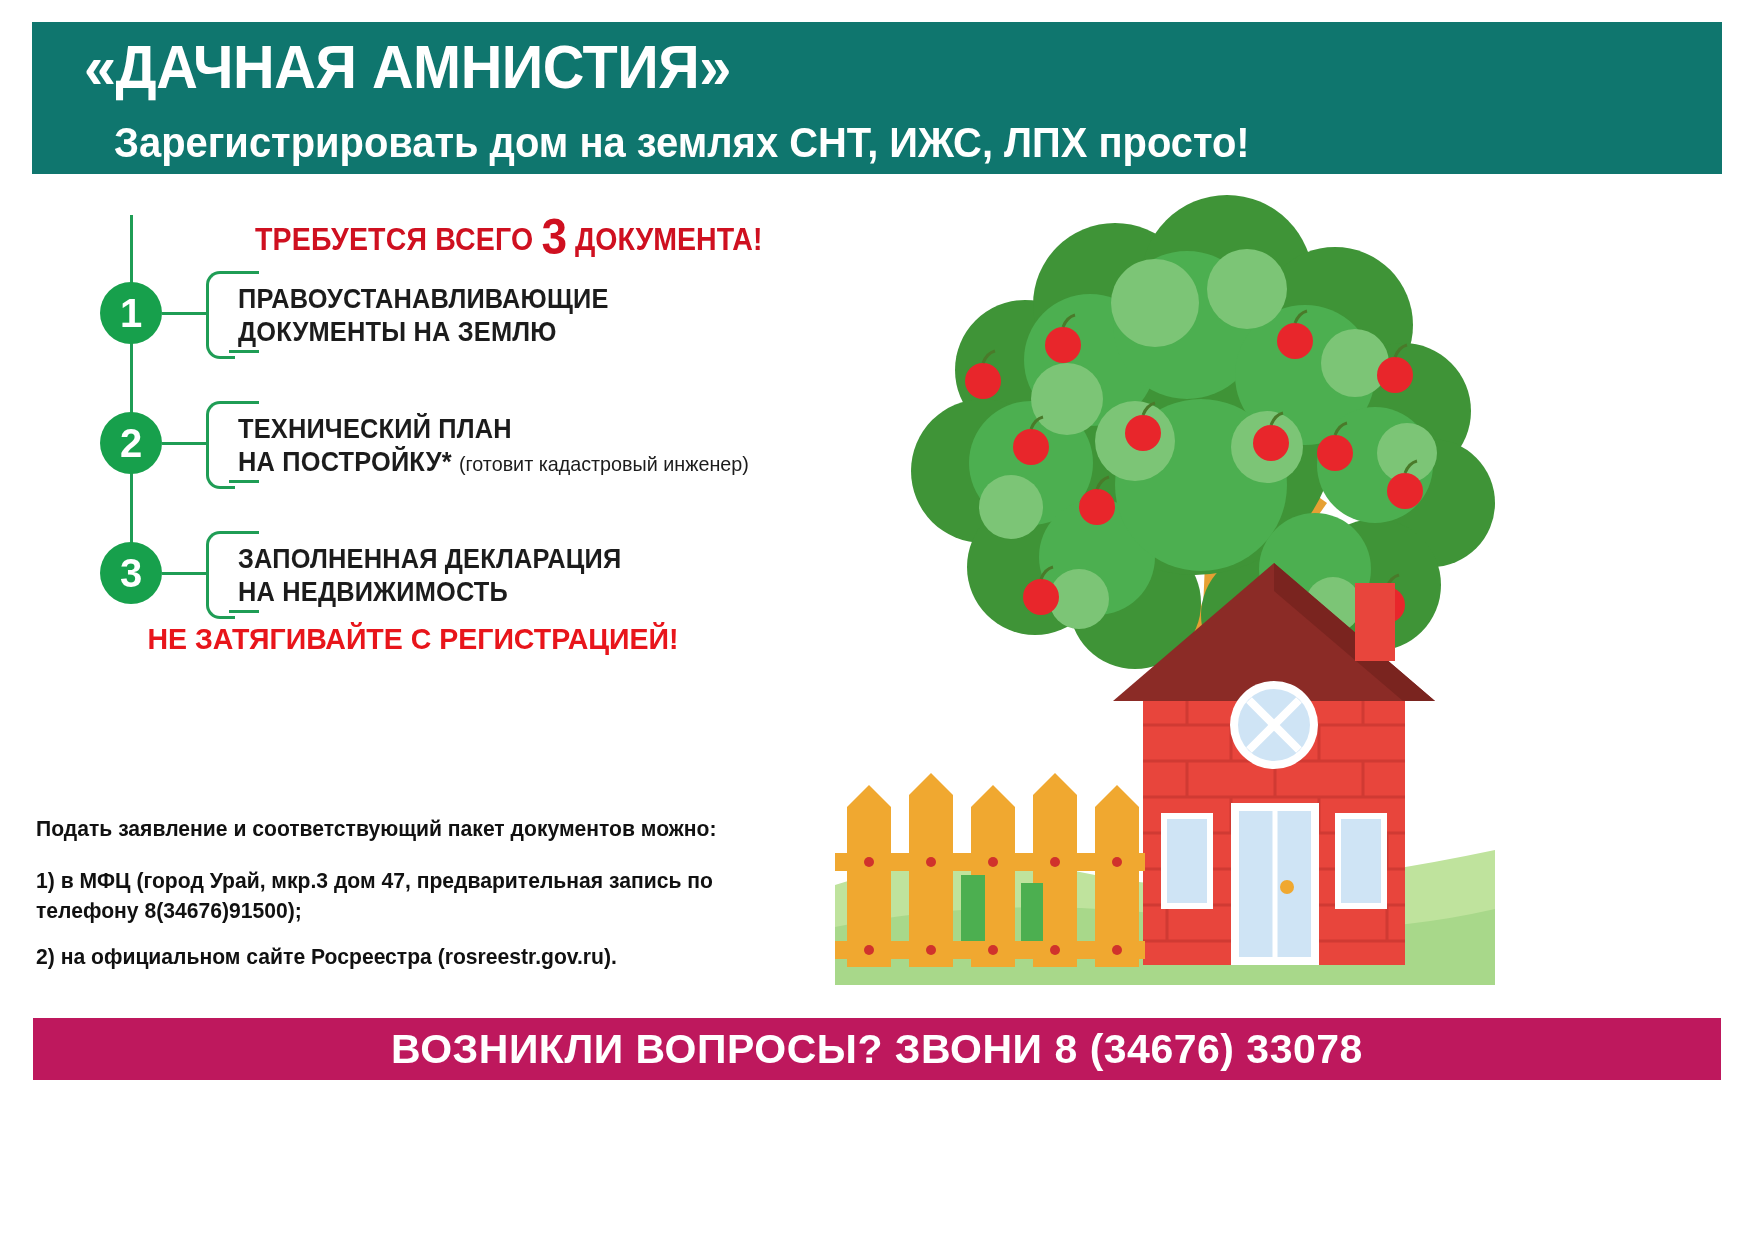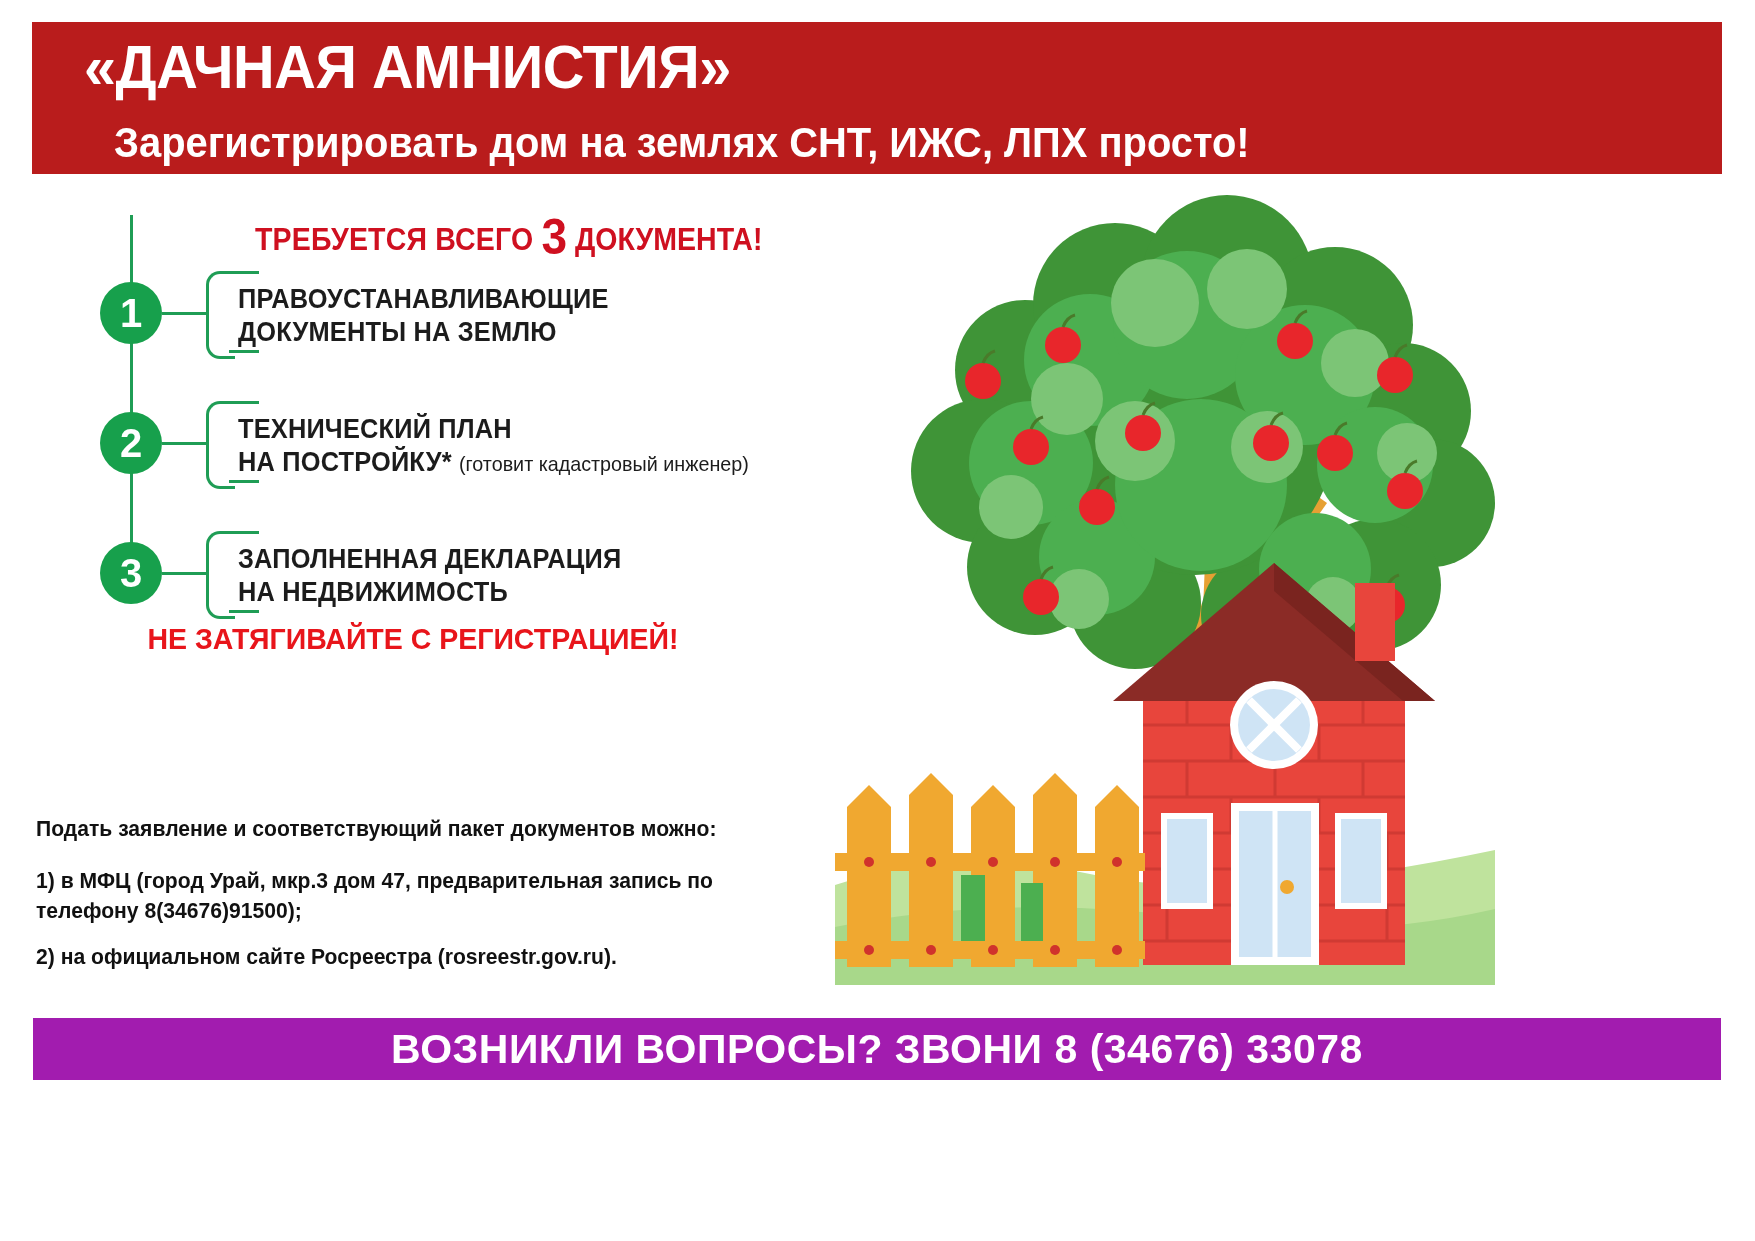--- a/index.html
+++ b/index.html
@@ -8,21 +8,21 @@
     background:#ffffff;
     font-family:"Liberation Sans","DejaVu Sans",sans-serif;
     overflow:hidden;
     position:relative;
   }
   .poster{position:relative;width:1755px;height:1241px;background:#fff;}
 
   
   .header{
     position:absolute;left:32px;top:22px;width:1690px;height:152px;
-    background:#b91c1c;
+    background:#0f766e;
   }
   .header-title{
     position:absolute;left:52px;top:14px;
     color:#ffffff;font-size:62px;font-weight:bold;
     letter-spacing:-0.5px;line-height:1;
     font-family:"Liberation Sans","DejaVu Sans",sans-serif;
     transform:scaleX(0.93);transform-origin:left center;
     white-space:nowrap;
   }
   .header-sub{
@@ -92,21 +92,21 @@
     font-size:22px;line-height:1.35;
     transform:scaleX(0.96);transform-origin:left center;
   }
   .ct-intro{left:36px;top:814px;white-space:nowrap;}
   .ct-1{left:36px;top:866px;width:790px;}
   .ct-2{left:36px;top:942px;white-space:nowrap;}
 
   
   .footer{
     position:absolute;left:33px;top:1018px;width:1688px;height:62px;
-    background:#a21caf;display:flex;align-items:center;justify-content:center;
+    background:#be185d;display:flex;align-items:center;justify-content:center;
   }
   .footer-text{
     color:#ffffff;font-size:41px;font-weight:bold;letter-spacing:0.5px;
     white-space:nowrap;
   }
 
   
   .illo{position:absolute;left:835px;top:185px;width:660px;height:800px;}
   .illo svg{display:block;}
 </style>

